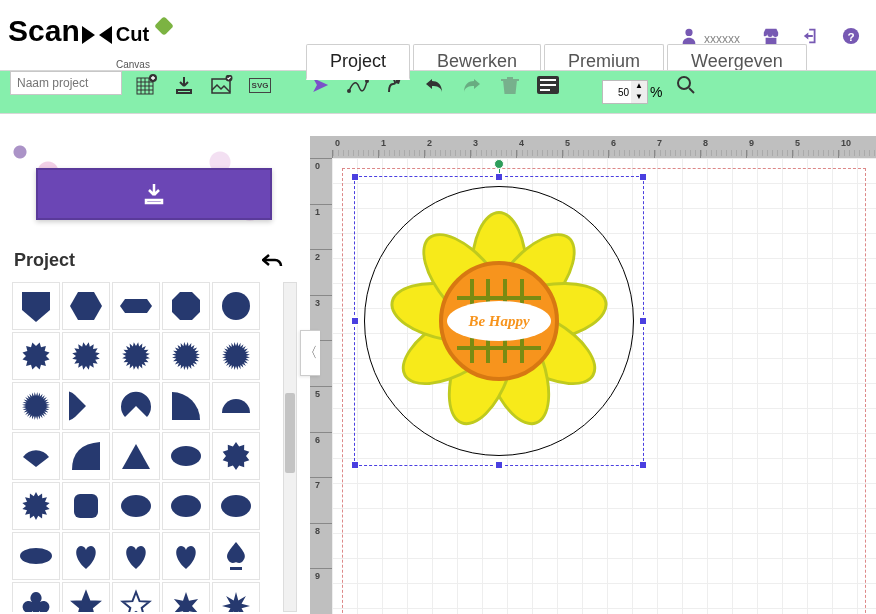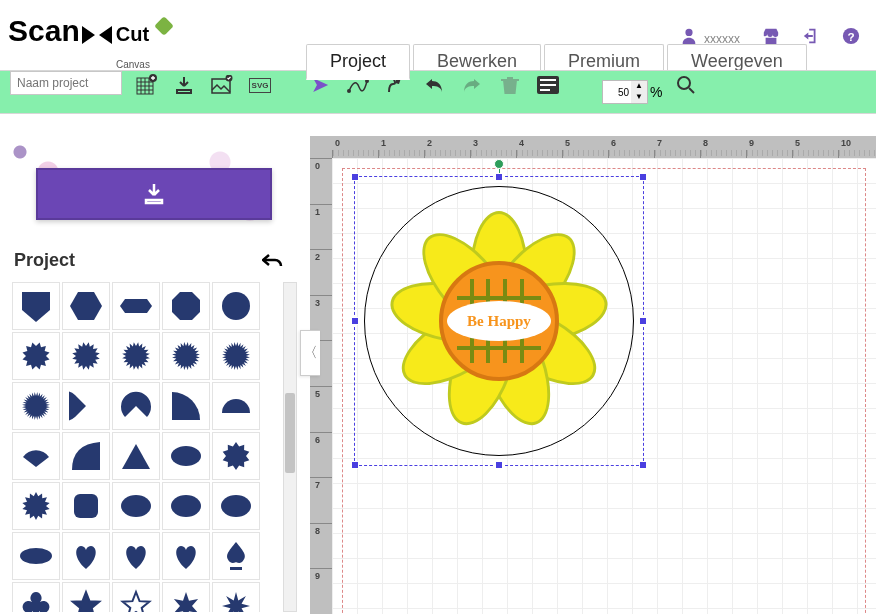--- a/index.html
+++ b/index.html
@@ -91,21 +91,21 @@
 
     .design { position:absolute; top:18px; left:22px; width:290px; height:290px; }
     .design .ring { position:absolute; inset:10px; border:1px solid #000; border-radius:50%; }
     .flower-wrap { position:absolute; top:50%; left:50%; width:230px; height:230px; transform:translate(-50%,-50%); }
     .petal { position:absolute; top:50%; left:50%; width:58px; height:110px; background:#f7ea1a; border:3px solid #bfca1e; border-radius:50% 50% 50% 50% / 55% 55% 45% 45%; transform-origin:50% 100%; }
     .center { position:absolute; top:50%; left:50%; width:120px; height:120px; transform:translate(-50%,-50%); background:#f7941d; border:4px solid #d77812; border-radius:50%; display:flex; align-items:center; justify-content:center; }
     .hatch { position:absolute; inset:14px; }
     .hatch i { position:absolute; background:#7a8b12; }
     .hatch .h { left:0; right:0; height:4px; }
     .hatch .v { top:0; bottom:0; width:4px; }
-    .label-oval { position:relative; width:104px; height:40px; background:#fff; border-radius:50%; display:flex; align-items:center; justify-content:center; font-family:"Times New Roman",serif; font-weight:700; font-size:15px; color:#f7941d; }
+    .label-oval { position:relative; width:104px; height:40px; background:#fff; border-radius:50%; display:flex; align-items:center; justify-content:center; font-family:"Times New Roman",serif; font-weight:700; font-size:15px; color:#f7941d;font-style:italic; }
 
     .collapse-tab { position:absolute; top:330px; left:300px; width:20px; height:46px; background:#fff; border:1px solid #ccc; border-right:none; display:flex; align-items:center; justify-content:center; font-size:14px; color:#666; cursor:pointer; box-shadow:-1px 1px 3px rgba(0,0,0,.1); z-index:5;}
   </style>
 </head>
 <body>
 
 <div class="topbar">
   <div class="logo">
     <span class="big">Scan</span>
     <svg class="logo-bowtie" viewBox="0 0 30 18">

